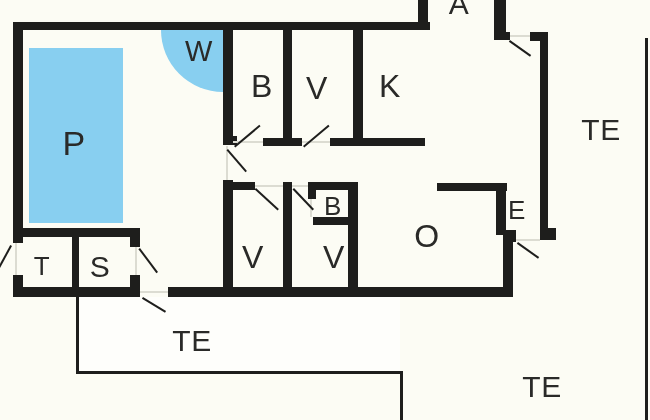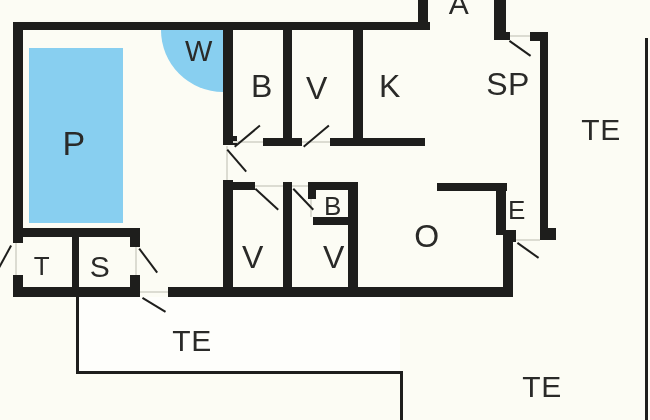--- a/index.html
+++ b/index.html
@@ -89,21 +89,20 @@
     <div class="leaf" style="left: 140px; top: 248px; width: 30px; background: rgb(30, 30, 28); transform: rotate(53.1301deg);"></div>
     <div class="leaf" style="left: 12px; top: 246px; width: 25.0599px; background: rgb(30, 30, 28); transform: rotate(118.61deg);"></div>
     <div class="leaf" style="left: 143px; top: 297px; width: 26.9258px; background: rgb(30, 30, 28); transform: rotate(31.3287deg);"></div>
     <div class="leaf" style="left: 518px; top: 242px; width: 25.807px; background: rgb(30, 30, 28); transform: rotate(35.5377deg);"></div>
     <div class="leaf" style="left: 510px; top: 40px; width: 25.807px; background: rgb(30, 30, 28); transform: rotate(35.5377deg);"></div>
     <div class="room-label" style="left: 74px; top: 143px; font-size: 34px; color: rgb(42, 42, 40);">P</div>
     <div class="room-label" style="left: 199px; top: 51px; font-size: 29px; color: rgb(42, 42, 40);">W</div>
     <div class="room-label" style="left: 262px; top: 86px; font-size: 32px; color: rgb(42, 42, 40);">B</div>
     <div class="room-label" style="left: 317px; top: 88px; font-size: 32px; color: rgb(42, 42, 40);">V</div>
     <div class="room-label" style="left: 390px; top: 86px; font-size: 32px; color: rgb(42, 42, 40);">K</div>
-    <div class="room-label" style="left: 508px; top: 84px; font-size: 32px; color: rgb(42, 42, 40);">SP</div>
     <div class="room-label" style="left: 459px; top: 4px; font-size: 30px; color: rgb(42, 42, 40);">A</div>
     <div class="room-label" style="left: 601px; top: 130px; font-size: 30px; color: rgb(42, 42, 40);">TE</div>
     <div class="room-label" style="left: 517px; top: 210px; font-size: 26px; color: rgb(42, 42, 40);">E</div>
     <div class="room-label" style="left: 427px; top: 236px; font-size: 32px; color: rgb(42, 42, 40);">O</div>
     <div class="room-label" style="left: 333px; top: 206px; font-size: 26px; color: rgb(42, 42, 40);">B</div>
     <div class="room-label" style="left: 253px; top: 257px; font-size: 32px; color: rgb(42, 42, 40);">V</div>
     <div class="room-label" style="left: 334px; top: 257px; font-size: 32px; color: rgb(42, 42, 40);">V</div>
     <div class="room-label" style="left: 42px; top: 266px; font-size: 26px; color: rgb(42, 42, 40);">T</div>
     <div class="room-label" style="left: 100px; top: 267px; font-size: 30px; color: rgb(42, 42, 40);">S</div>
     <div class="room-label" style="left: 192px; top: 341px; font-size: 30px; color: rgb(42, 42, 40);">TE</div>

